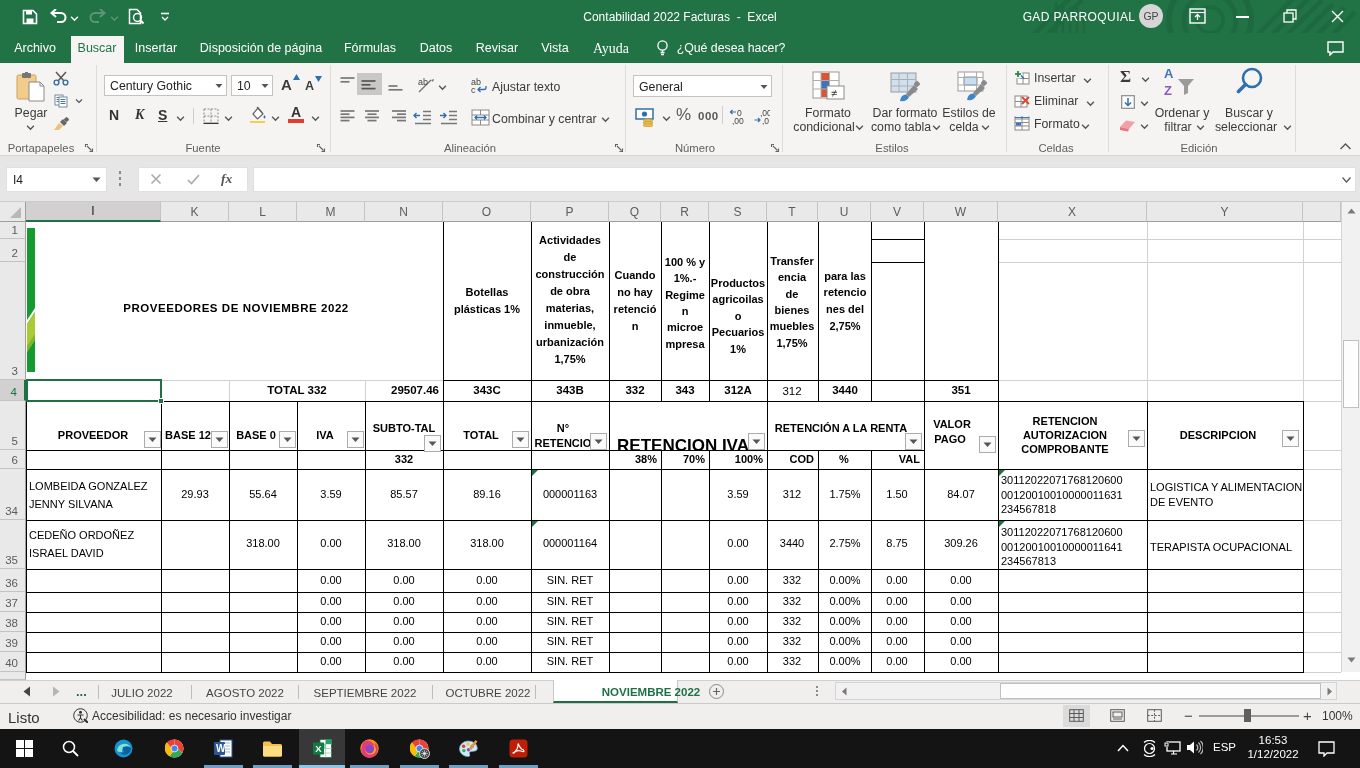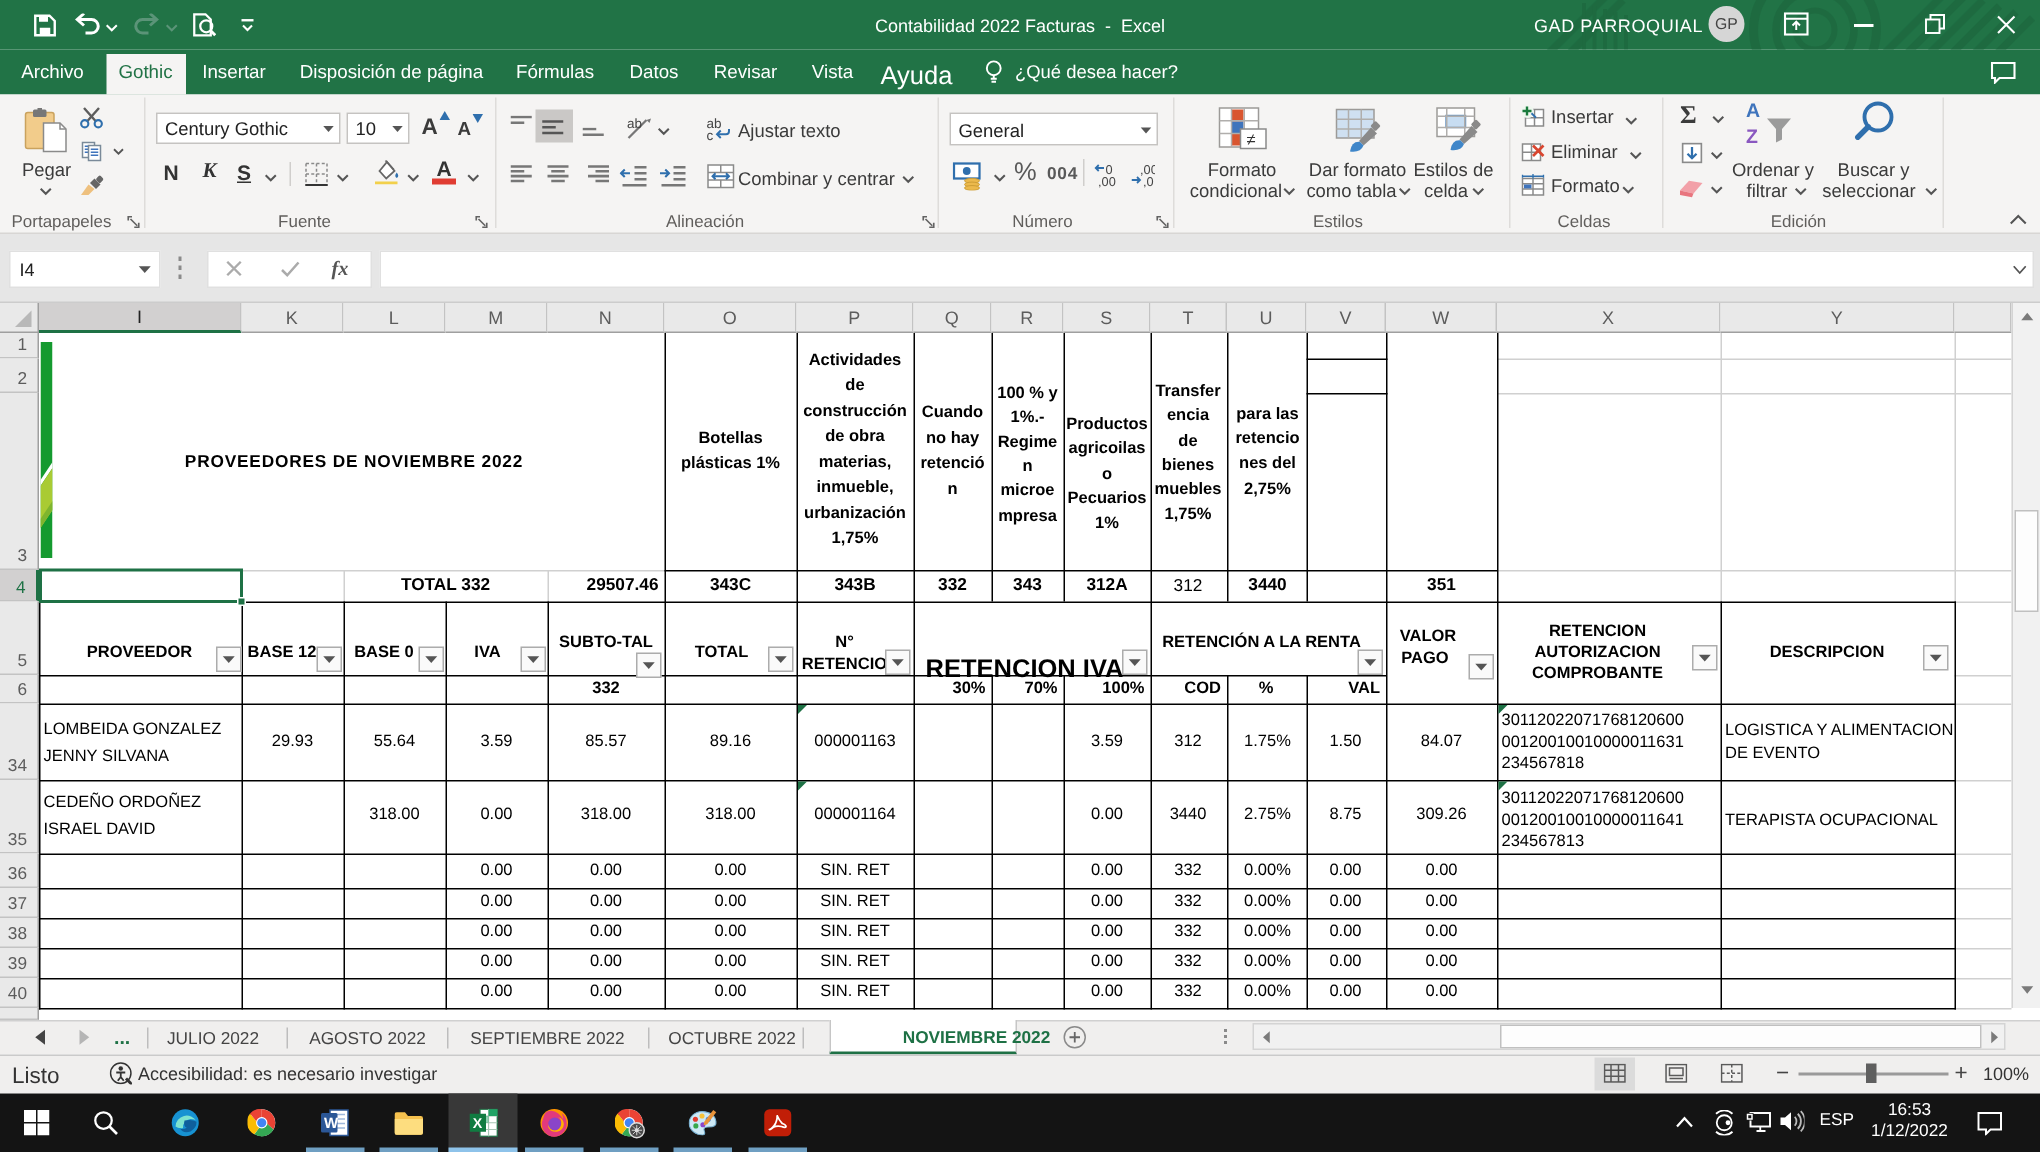--- a/index.html
+++ b/index.html
@@ -73,28 +73,28 @@
 <svg class="a" style="left:1283px;top:9px" width="14" height="14" viewBox="0 0 14 14">
       <rect x="1" y="4" width="9" height="9" stroke="#fff" stroke-width="1.3" fill="none"></rect>
       <path d="M4 4 V1 H13 V10 H10" stroke="#fff" stroke-width="1.3" fill="none"></path>
     </svg>
 <svg class="a" style="left:1331px;top:10px" width="13" height="13" viewBox="0 0 13 13">
       <path d="M1 1 L12 12 M12 1 L1 12" stroke="#fff" stroke-width="1.4"></path>
     </svg>
 <div class="a" style="left:0;top:33px;width:1360px;height:30px;background:#217346"></div>
 <div class="a" style="left:71px;top:36px;width:53px;height:27px;background:#f5f4f3"></div>
 <div class="a ct" style="left:35px;top:41px;font-size:12.5px;color:#fff;">Archivo</div>
-<div class="a ct" style="left:97px;top:41px;font-size:12.5px;color:#217346;">Gothic</div>
+<div class="a ct" style="left:97px;top:41px;font-size:12.5px;color:#217346;">Buscar</div>
 <div class="a ct" style="left:156px;top:41px;font-size:12.5px;color:#fff;">Insertar</div>
 <div class="a ct" style="left:261px;top:41px;font-size:12.5px;color:#fff;">Disposición de página</div>
 <div class="a ct" style="left:370px;top:41px;font-size:12.5px;color:#fff;">Fórmulas</div>
 <div class="a ct" style="left:436px;top:41px;font-size:12.5px;color:#fff;">Datos</div>
 <div class="a ct" style="left:497px;top:41px;font-size:12.5px;color:#fff;">Revisar</div>
 <div class="a ct" style="left:555px;top:41px;font-size:12.5px;color:#fff;">Vista</div>
-<div class="a ct" style="left:611px;top:41px;font-size:17px;color:#fff;">Ayuda</div>
+<div class="a ct" style="left:611px;top:41px;font-size:14px;color:#fff;font-family:Liberation Serif, serif;">Ayuda</div>
 <svg class="a" style="left:656px;top:40px" width="13" height="16" viewBox="0 0 13 16">
       <circle cx="6.5" cy="5.5" r="4.6" stroke="#fff" stroke-width="1.3" fill="none"></circle>
       <path d="M4.5 12.5 H8.5 M5 14.5 H8" stroke="#fff" stroke-width="1.3"></path>
       <path d="M6.5 10 V12" stroke="#fff" stroke-width="1.3"></path>
     </svg>
 <div class="a ct" style="left:731px;top:41px;font-size:12.3px;color:#fff;">¿Qué desea hacer?</div>
 <svg class="a" style="left:1327px;top:41px" width="17" height="15" viewBox="0 0 17 15">
       <path d="M1 1 H16 V11 H6 L3 14 V11 H1 Z" stroke="#fff" stroke-width="1.4" fill="none"></path>
     </svg>
 <div class="a" style="left:0;top:63px;width:1360px;height:93px;background:#f5f4f3;border-bottom:1px solid #d8d6d4"></div>
@@ -280,21 +280,21 @@
       <g fill="#ecb94c" stroke="#c99b33" stroke-width="0.6">
         <ellipse cx="13" cy="12.5" rx="5" ry="1.6"></ellipse>
         <ellipse cx="13" cy="15" rx="5" ry="1.6"></ellipse>
         <ellipse cx="13" cy="17.3" rx="5" ry="1.6"></ellipse>
       </g>
     </svg>
 <svg class="a" style="left:662px;top:115px" width="9" height="7" viewBox="0 0 8 6">
       <path d="M1 1.5 L4 4.5 L7 1.5" stroke="#555" stroke-width="1.2" fill="none"></path>
     </svg>
 <div class="a" style="left:676px;top:105px;font-size:17px;color:#595959">%</div>
-<div class="a" style="left:698px;top:110px;font-size:11.5px;font-weight:bold;color:#595959;letter-spacing:0.5px">004</div>
+<div class="a" style="left:698px;top:110px;font-size:11.5px;font-weight:bold;color:#595959;letter-spacing:0.5px">000</div>
 <div class="a" style="left:722px;top:106px;width:1px;height:18px;background:#d0cecc"></div>
 <svg class="a" style="left:729px;top:108px" width="17" height="17" viewBox="0 0 17 17">
       <text x="8" y="8" font-size="8.5" fill="#444">0</text>
       <text x="3" y="16" font-size="8.5" fill="#444">,00</text>
       <path d="M7 4 H1.5 M3.5 2 L1.5 4 L3.5 6" stroke="#2f6fad" stroke-width="1.2" fill="none"></path>
     </svg>
 <svg class="a" style="left:753px;top:108px" width="17" height="17" viewBox="0 0 17 17">
       <text x="7" y="8" font-size="8.5" fill="#444">,00</text>
       <text x="9" y="16" font-size="8.5" fill="#444">,0</text>
       <path d="M1.5 12 H7 M5 10 L7 12 L5 14" stroke="#2f6fad" stroke-width="1.2" fill="none"></path>
@@ -611,21 +611,21 @@
       <svg width="9" height="6" viewBox="0 0 9 6">
         <path d="M0.5 0.5 L4.5 5 L8.5 0.5" fill="#555"></path>
       </svg>
     </div>
 <div class="a" style="left:1282px;top:430px;width:17px;height:17px;background:#fafafa;border:1px solid #acacac;display:flex;align-items:center;justify-content:center">
       <svg width="9" height="6" viewBox="0 0 9 6">
         <path d="M0.5 0.5 L4.5 5 L8.5 0.5" fill="#555"></path>
       </svg>
     </div>
 <div class="a ct" style="left:404px;top:453px;font-size:11px;color:#000;font-weight:bold;">332</div>
-<div class="a" style="left:587px;top:453px;width:70px;text-align:right;font-size:11px;font-weight:bold;">30%</div>
+<div class="a" style="left:587px;top:453px;width:70px;text-align:right;font-size:11px;font-weight:bold;">38%</div>
 <div class="a" style="left:635px;top:453px;width:70px;text-align:right;font-size:11px;font-weight:bold;">70%</div>
 <div class="a" style="left:693px;top:453px;width:70px;text-align:right;font-size:11px;font-weight:bold;">100%</div>
 <div class="a" style="left:744px;top:453px;width:70px;text-align:right;font-size:11px;font-weight:bold;">COD</div>
 <div class="a ct" style="left:844px;top:453px;font-size:11px;color:#000;font-weight:bold;">%</div>
 <div class="a" style="left:850px;top:453px;width:70px;text-align:right;font-size:11px;font-weight:bold;">VAL</div>
 <div class="a" style="left:29px;top:480px;font-size:11px;color:#000;white-space:nowrap">LOMBEIDA GONZALEZ</div>
 <div class="a" style="left:29px;top:498px;font-size:11px;color:#000;white-space:nowrap">JENNY SILVANA</div>
 <div class="a ct" style="left:195px;top:488px;font-size:11px;color:#000">29.93</div>
 <div class="a ct" style="left:263px;top:488px;font-size:11px;color:#000">55.64</div>
 <div class="a ct" style="left:331px;top:488px;font-size:11px;color:#000">3.59</div>

